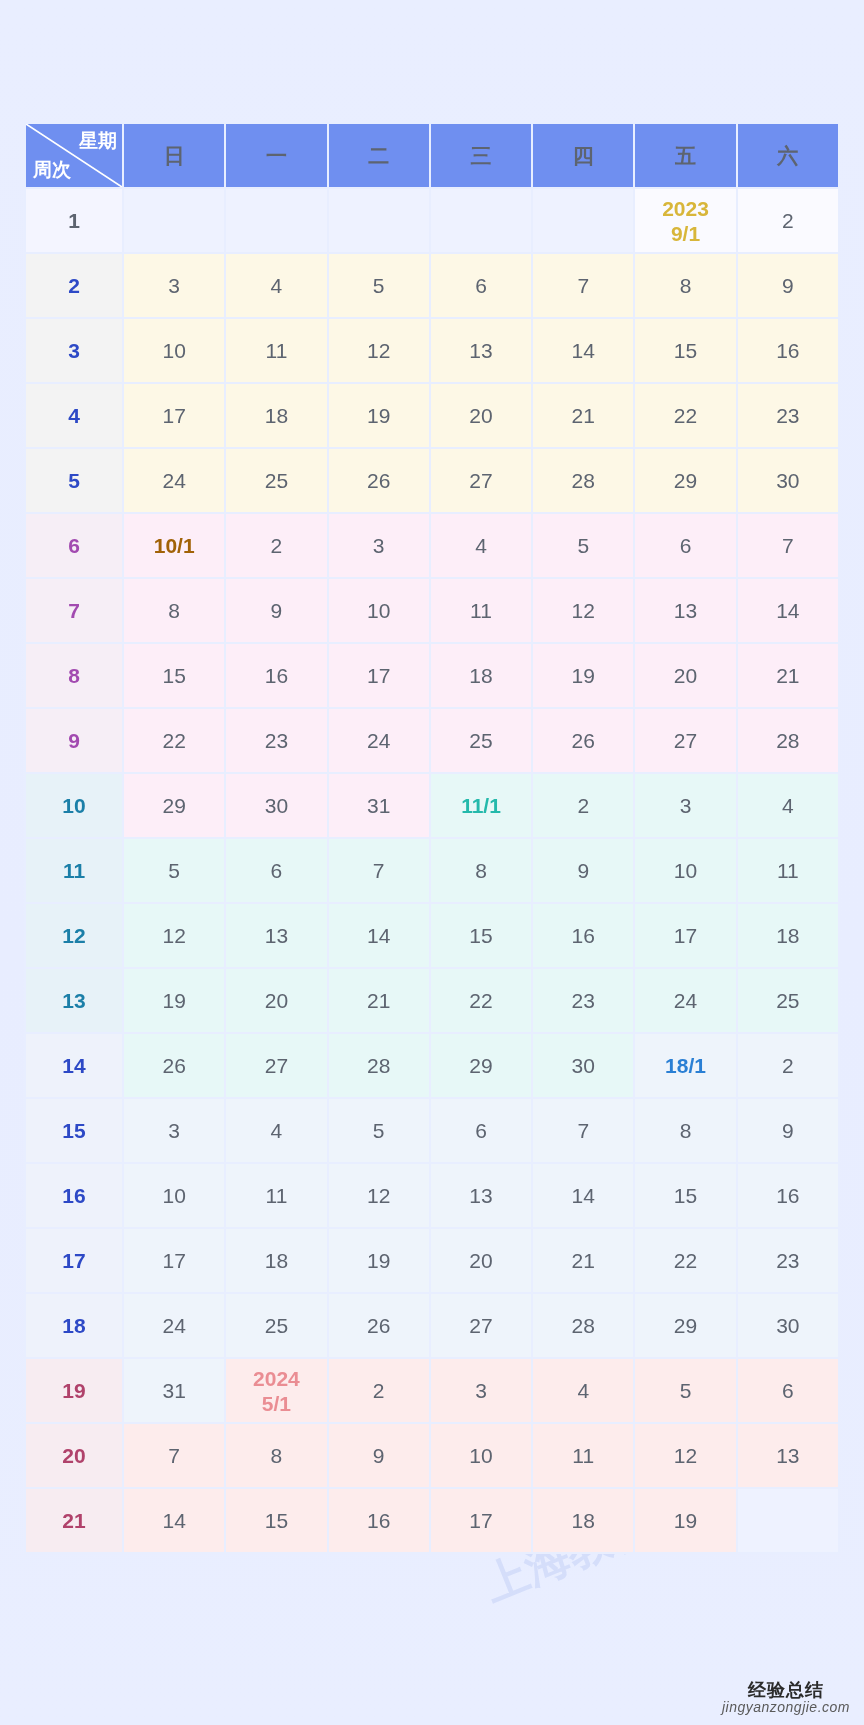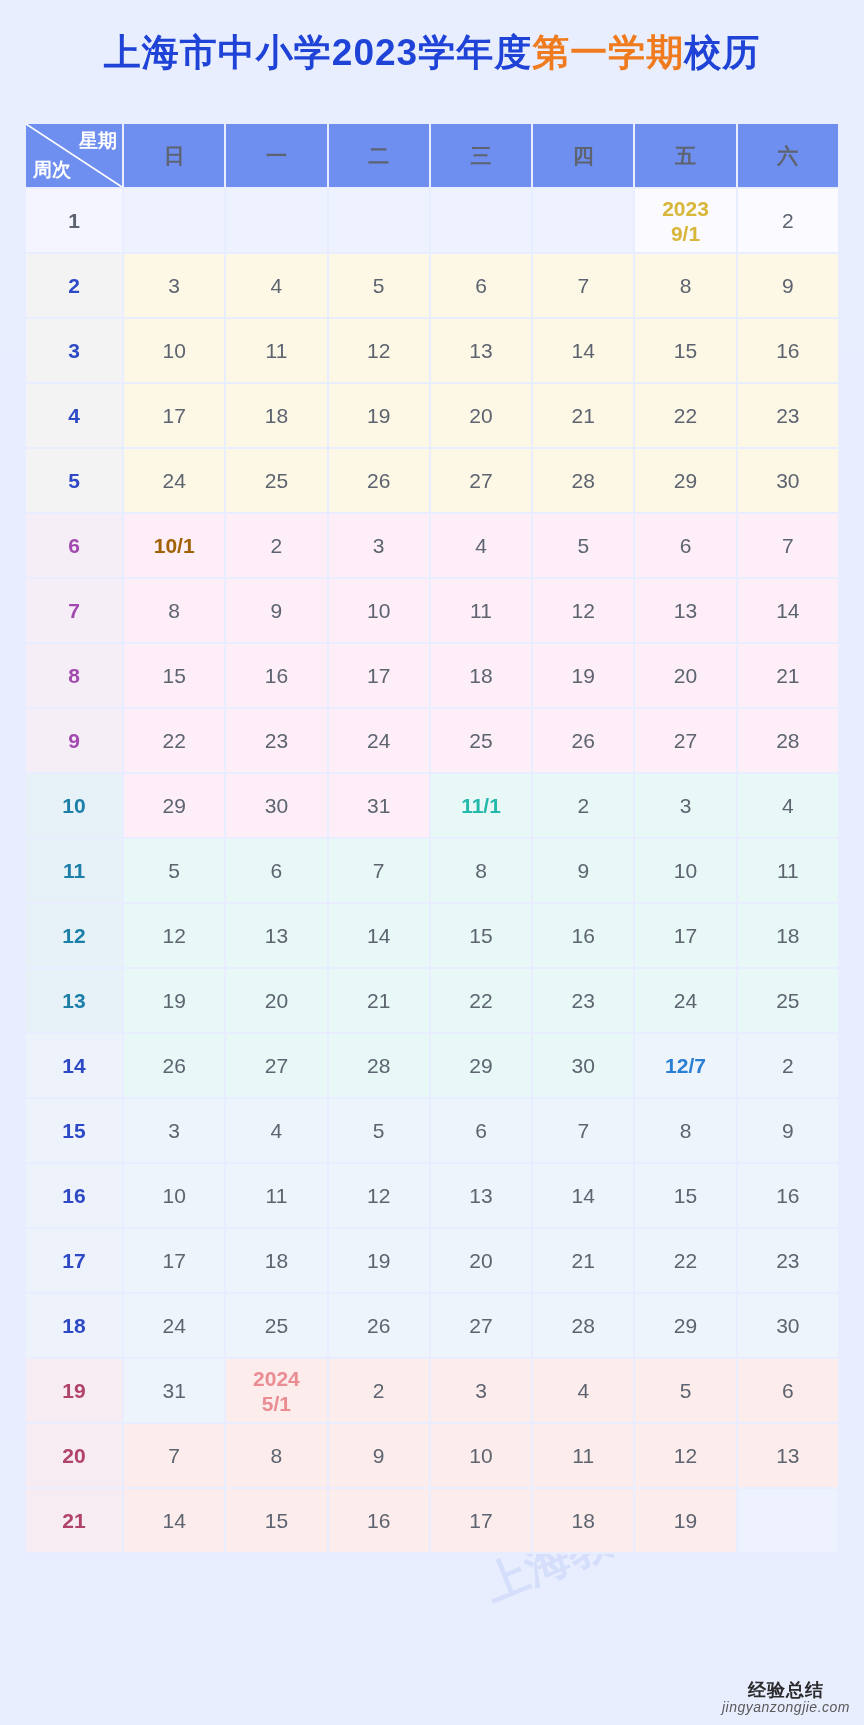--- a/index.html
+++ b/index.html
@@ -161,23 +161,20 @@
     color: #5a5a5a;
     letter-spacing: 0.5px;
     font-style: italic;
   }
 </style>
 </head>
 <body>
 
 <div id="page">
 
-  <div class="title">
-    <span>上海市中小学2023学年度</span><span class="hl">第一学期</span><span>校历</span>
-  </div>
 
   <div class="wm" style="left:150px; top:235px;">上海教育</div>
   <div class="wm" style="left:480px; top:300px;">上海教育</div>
   <div class="wm" style="left:150px; top:480px;">上海教育</div>
   <div class="wm" style="left:480px; top:545px;">上海教育</div>
   <div class="wm" style="left:150px; top:725px;">上海教育</div>
   <div class="wm" style="left:480px; top:790px;">上海教育</div>
   <div class="wm" style="left:150px; top:970px;">上海教育</div>
   <div class="wm" style="left:480px; top:1035px;">上海教育</div>
   <div class="wm" style="left:150px; top:1215px;">上海教育</div>
@@ -365,21 +362,21 @@
           <td>25</td>
         </tr>
 
         <tr class="mix-1112">
           <td class="wknum" style="background:#eef2fb;color:#2d49c6;">14</td>
           <td class="c-nov">26</td>
           <td class="c-nov">27</td>
           <td class="c-nov">28</td>
           <td class="c-nov">29</td>
           <td class="c-nov">30</td>
-          <td class="c-dec mstart dec">12/7</td>
+          <td class="c-dec mstart dec">18/1</td>
           <td class="c-dec">2</td>
         </tr>
 
         <tr class="m12">
           <td class="wknum">15</td>
           <td>3</td>
           <td>4</td>
           <td>5</td>
           <td>6</td>
           <td>7</td>

